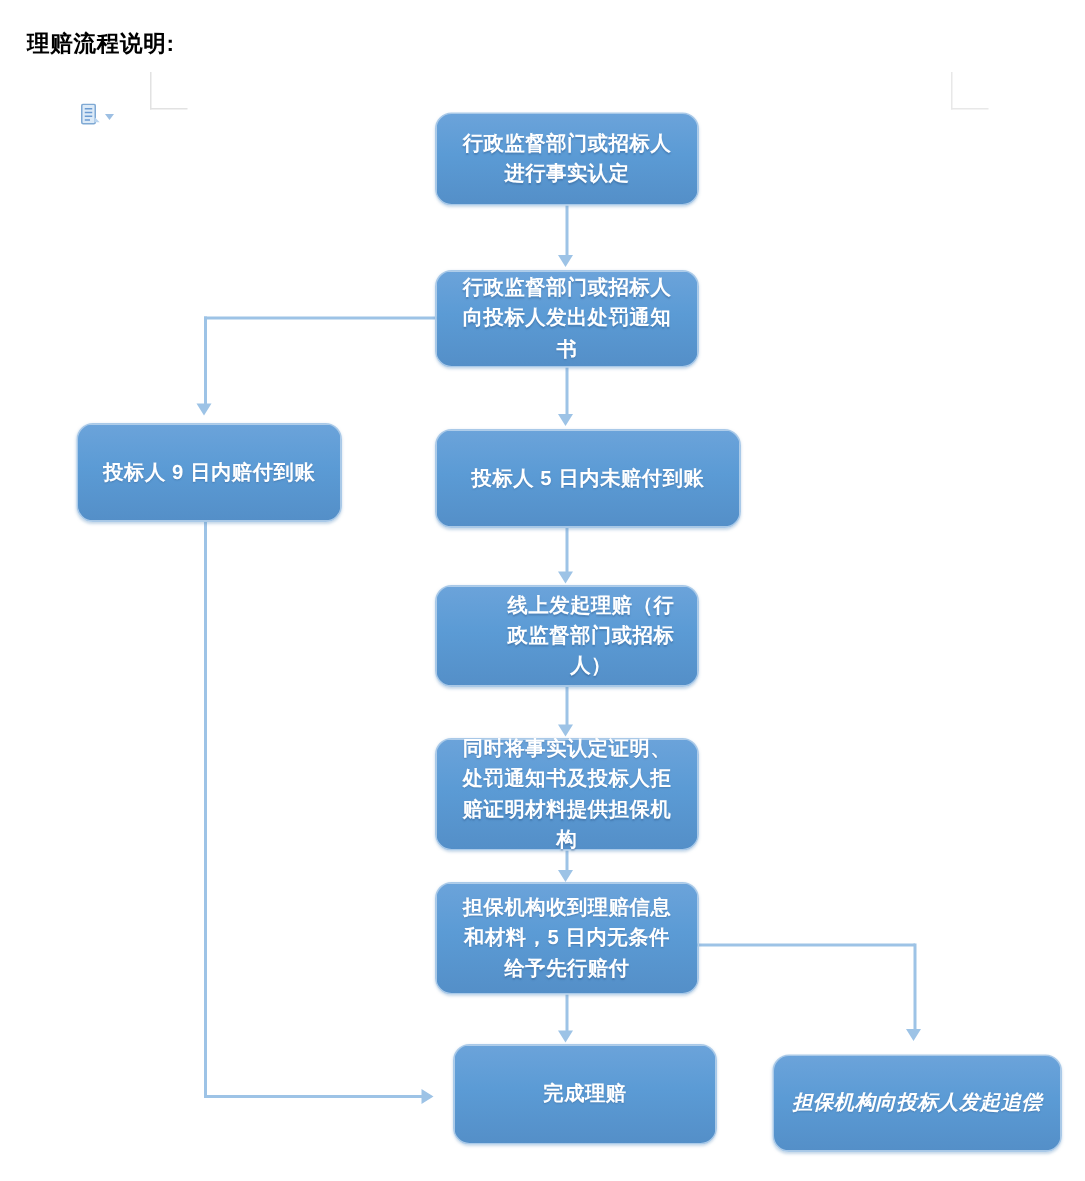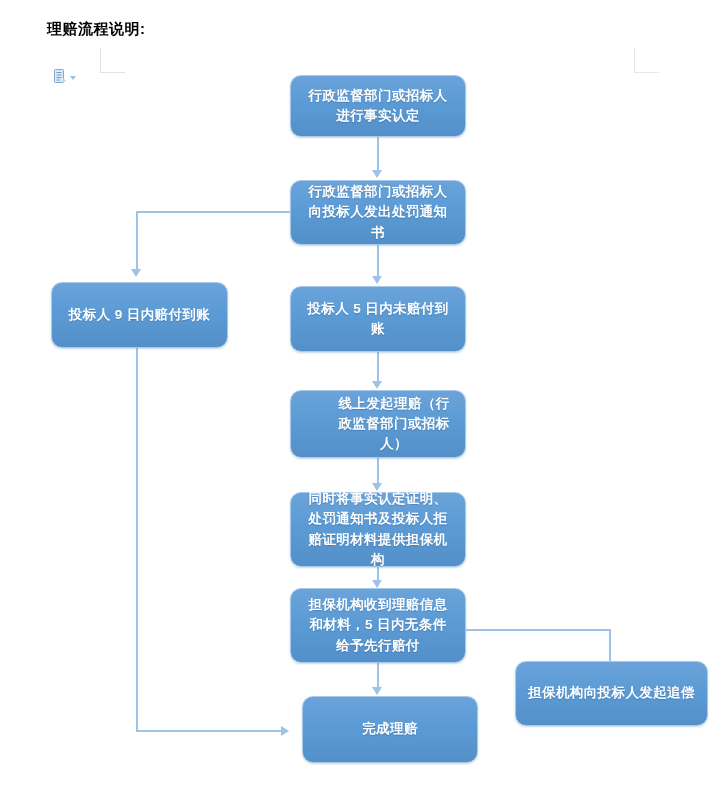--- a/index.html
+++ b/index.html
@@ -26,21 +26,20 @@
   
   .doc-title {
     position: absolute;
     left: 18px;
     top: 20px;
     font-size: 15px;
     font-weight: bold;
     color: #000000;
     letter-spacing: 0.5px;
     white-space: nowrap;
-    margin-left: 29px;
   }
 
   
   .corner-mark {
     position: absolute;
     width: 24px;
     height: 24px;
     pointer-events: none;
   }
   .corner-mark.tl {
@@ -182,37 +181,37 @@
   </div>
 
   <div class="node" style="left:290px; top:75px; width:176px; height:62px;">
     <span>行政监督部门或招标人进行事实认定</span>
   </div>
 
   <div class="node" style="left:51px; top:282px; width:177px; height:66px;">
     <span>投标人 9 日内赔付到账</span>
   </div>
 
-  <div class="node" style="left:290px; top:286px; width:176px; height:66px;">
+  <div class="node" style="left:290px; top:286px; width:204px; height:66px;">
     <span>投标人 5 日内未赔付到账</span>
   </div>
 
   <div class="node" style="left:290px; top:390px; width:176px; height:68px;padding-left:44px;">
     <span>线上发起理赔（行政监督部门或招标人）</span>
   </div>
 
   <div class="node" style="left:290px; top:492px; width:176px; height:75px;">
     <span>同时将事实认定证明、处罚通知书及投标人拒赔证明材料提供担保机构</span>
   </div>
 
   <div class="node" style="left:290px; top:588px; width:176px; height:75px;">
     <span>担保机构收到理赔信息和材料，5 日内无条件给予先行赔付</span>
   </div>
 
   <div class="node" style="left:302px; top:696px; width:176px; height:67px;">
     <span>完成理赔</span>
   </div>
 
-  <div class="node" style="left:515px; top:661px; width:193px; height:65px;">
+  <div class="node" style="left:515px; top:703px; width:193px; height:65px;font-style:italic;">
     <span>担保机构向投标人发起追偿</span>
   </div>
 
 </div>
 
 </body></html>

